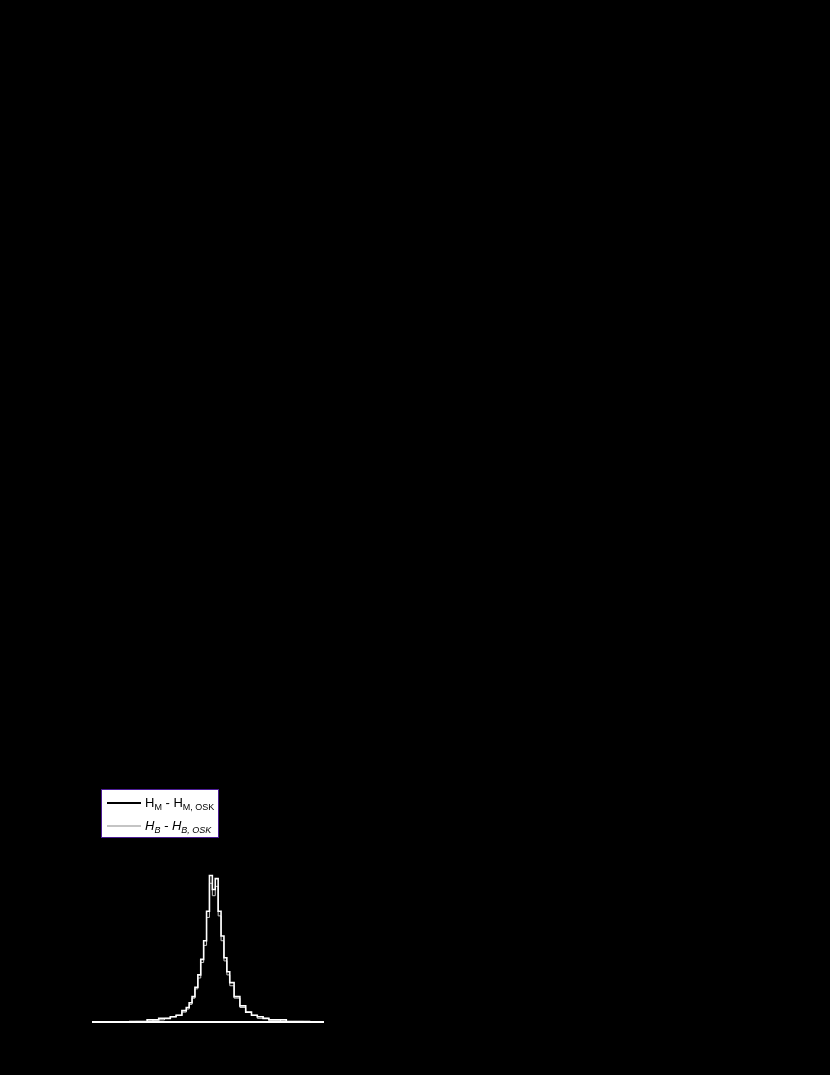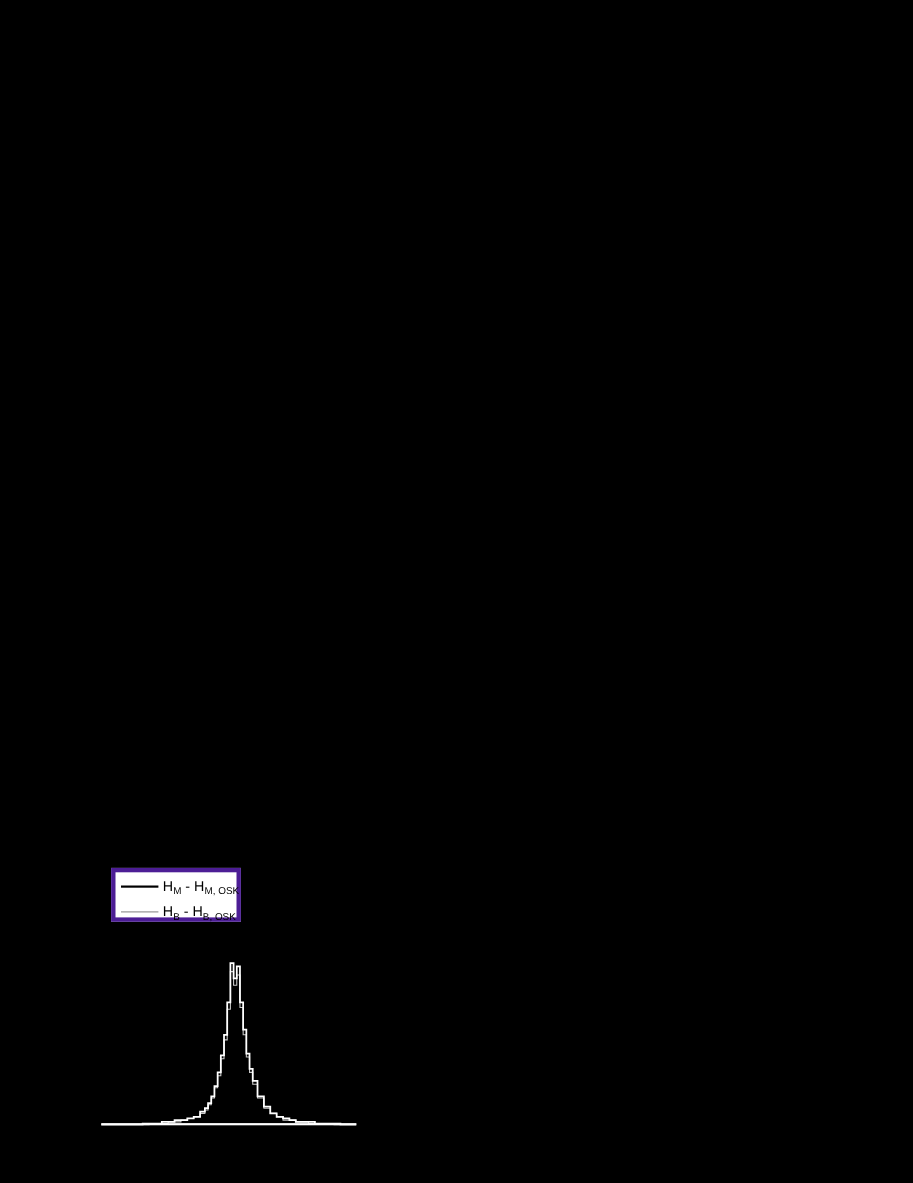--- a/index.html
+++ b/index.html
@@ -25,34 +25,34 @@
   }
 
   
   .legend {
     position: absolute;
     left: 101px;
     top: 789px;
     width: 118px;
     height: 49px;
     background: #ffffff;
-    border: 4px solid #4c1d95;
+    border: 1px solid #4c1d95;
     box-sizing: border-box;
     padding: 0;
   }
   .legend-row {
     position: absolute;
     left: 0;
     width: 100%;
     height: 23px;
     display: flex;
     align-items: center;
   }
   .legend-row.r0 { top: 1px; }
-  .legend-row.r1 { top: 24px; }
+  .legend-row.r1 { top: 24px; font-style: italic; }
 
   .legend-swatch {
     width: 34px;
     height: 12px;
     margin-left: 5px;
     margin-right: 4px;
     position: relative;
     flex: none;
   }
   .legend-swatch::before {

